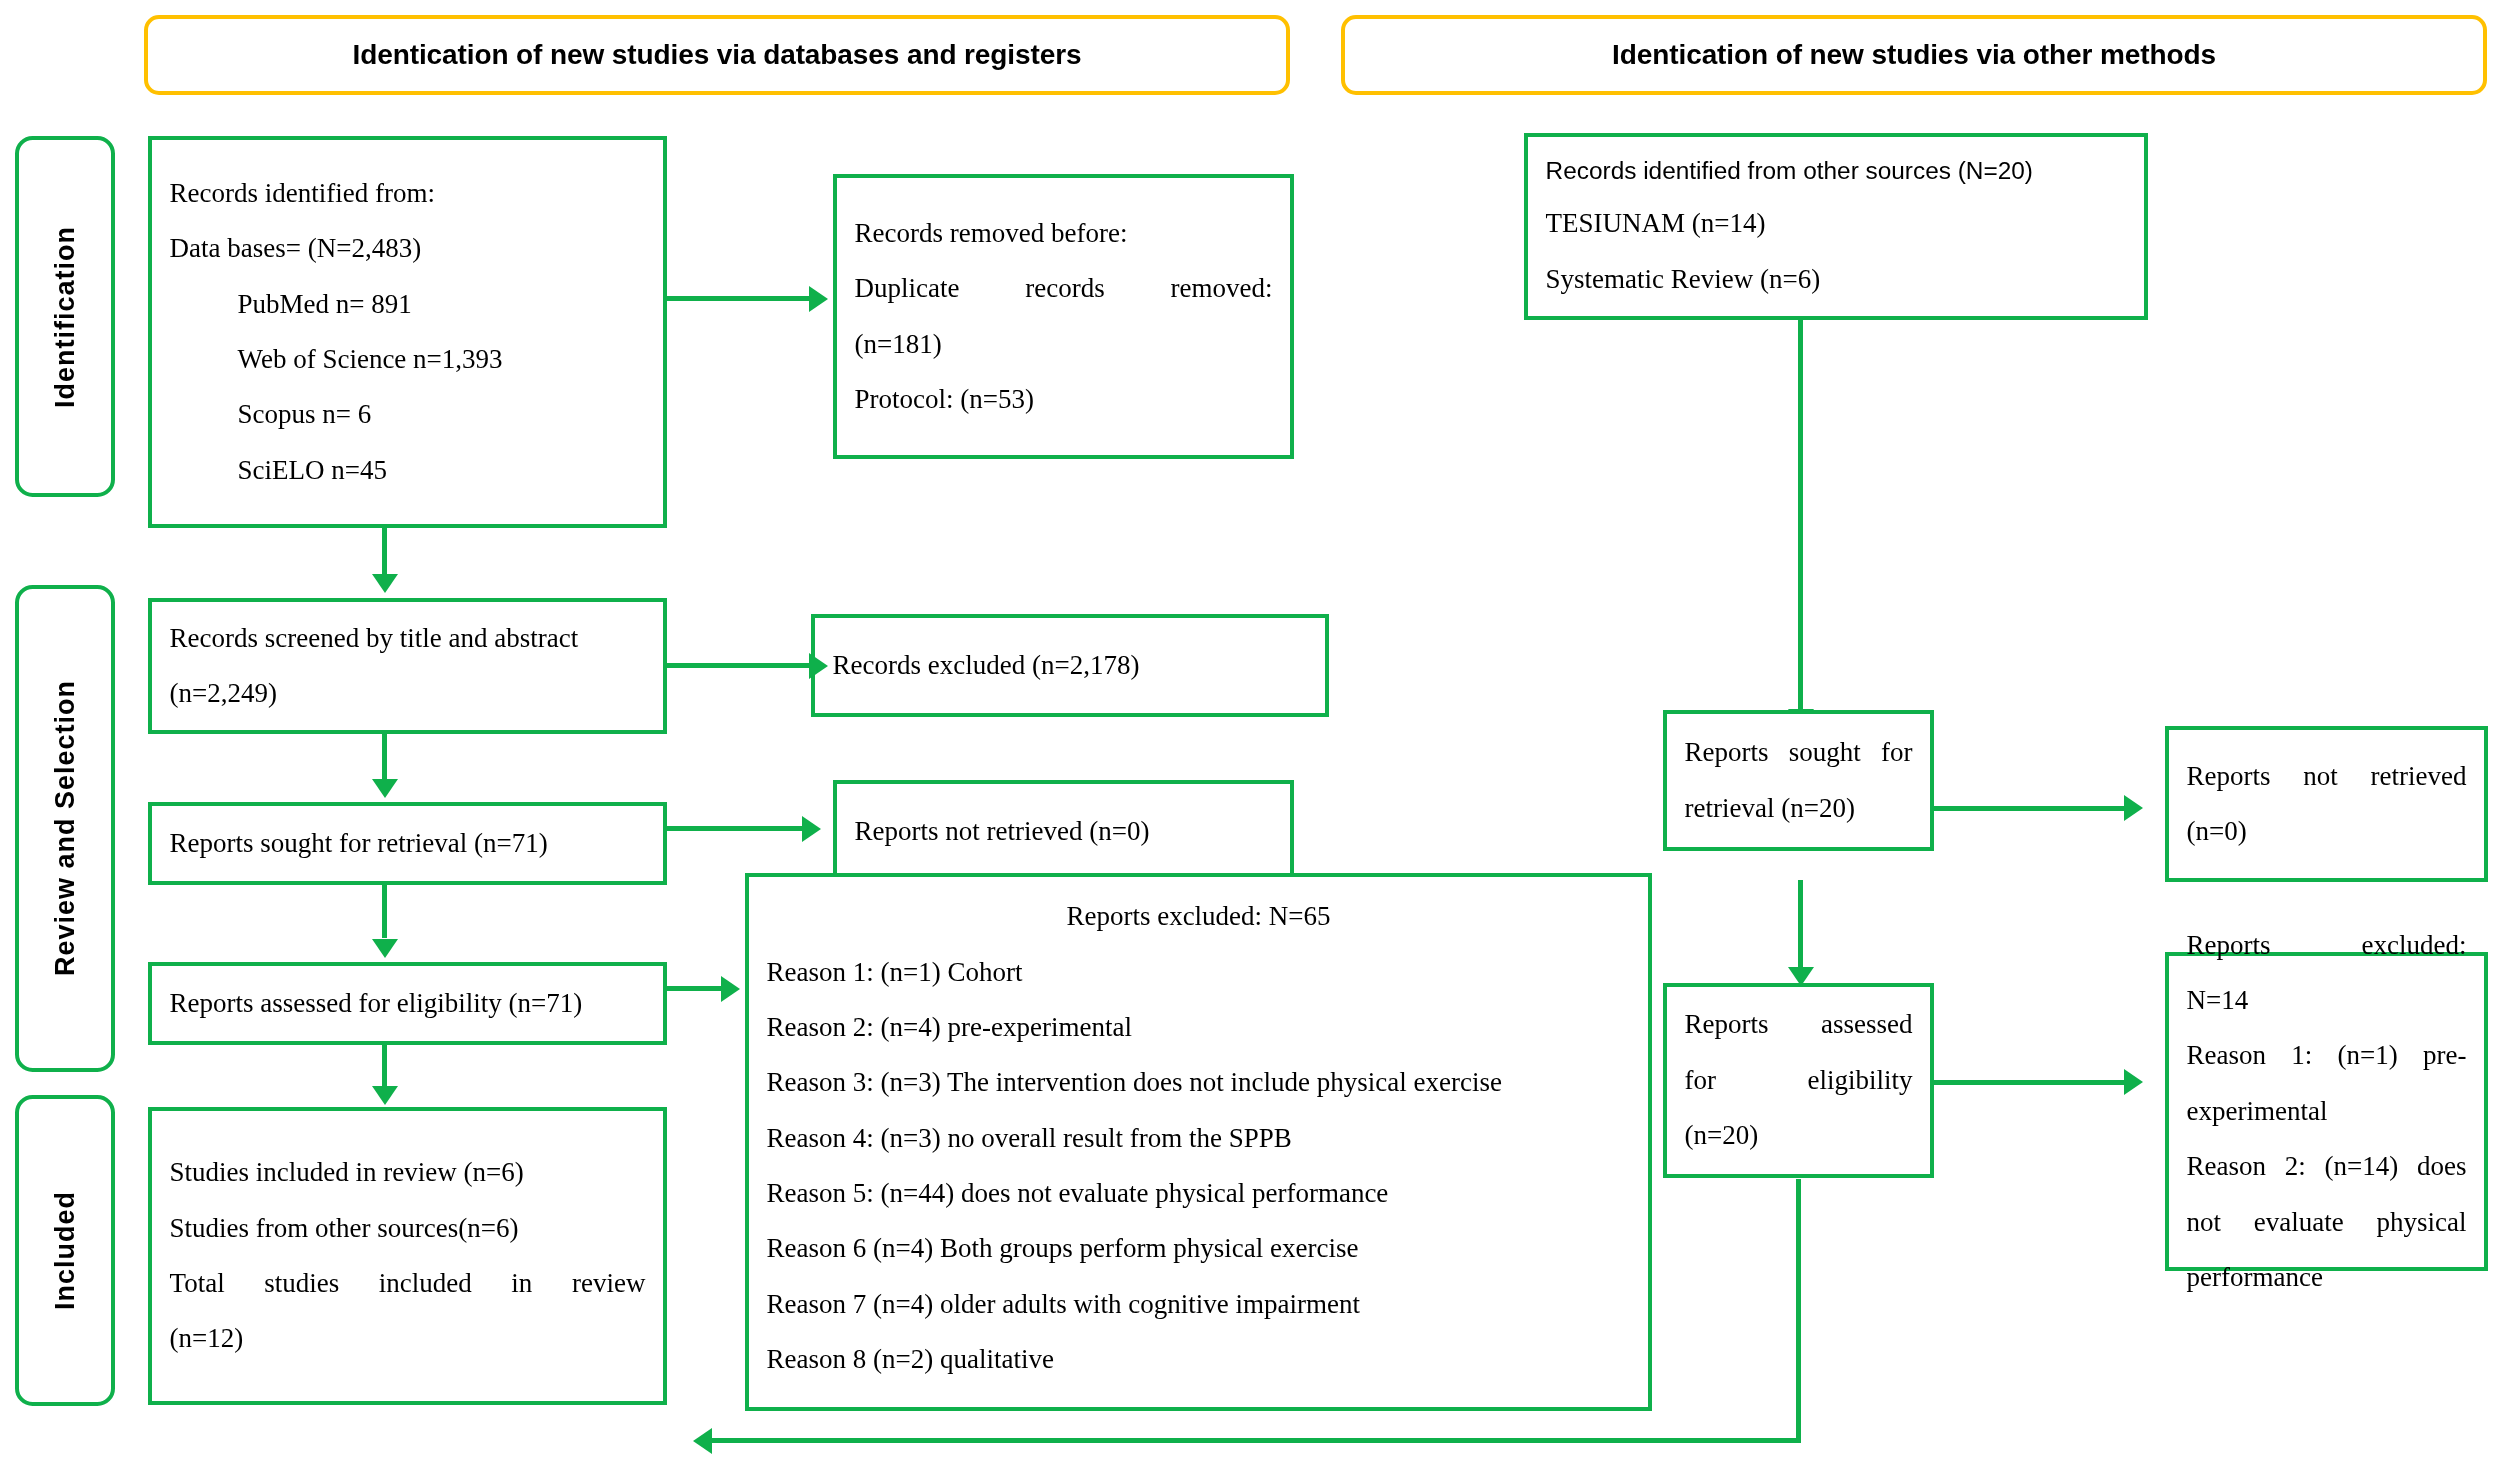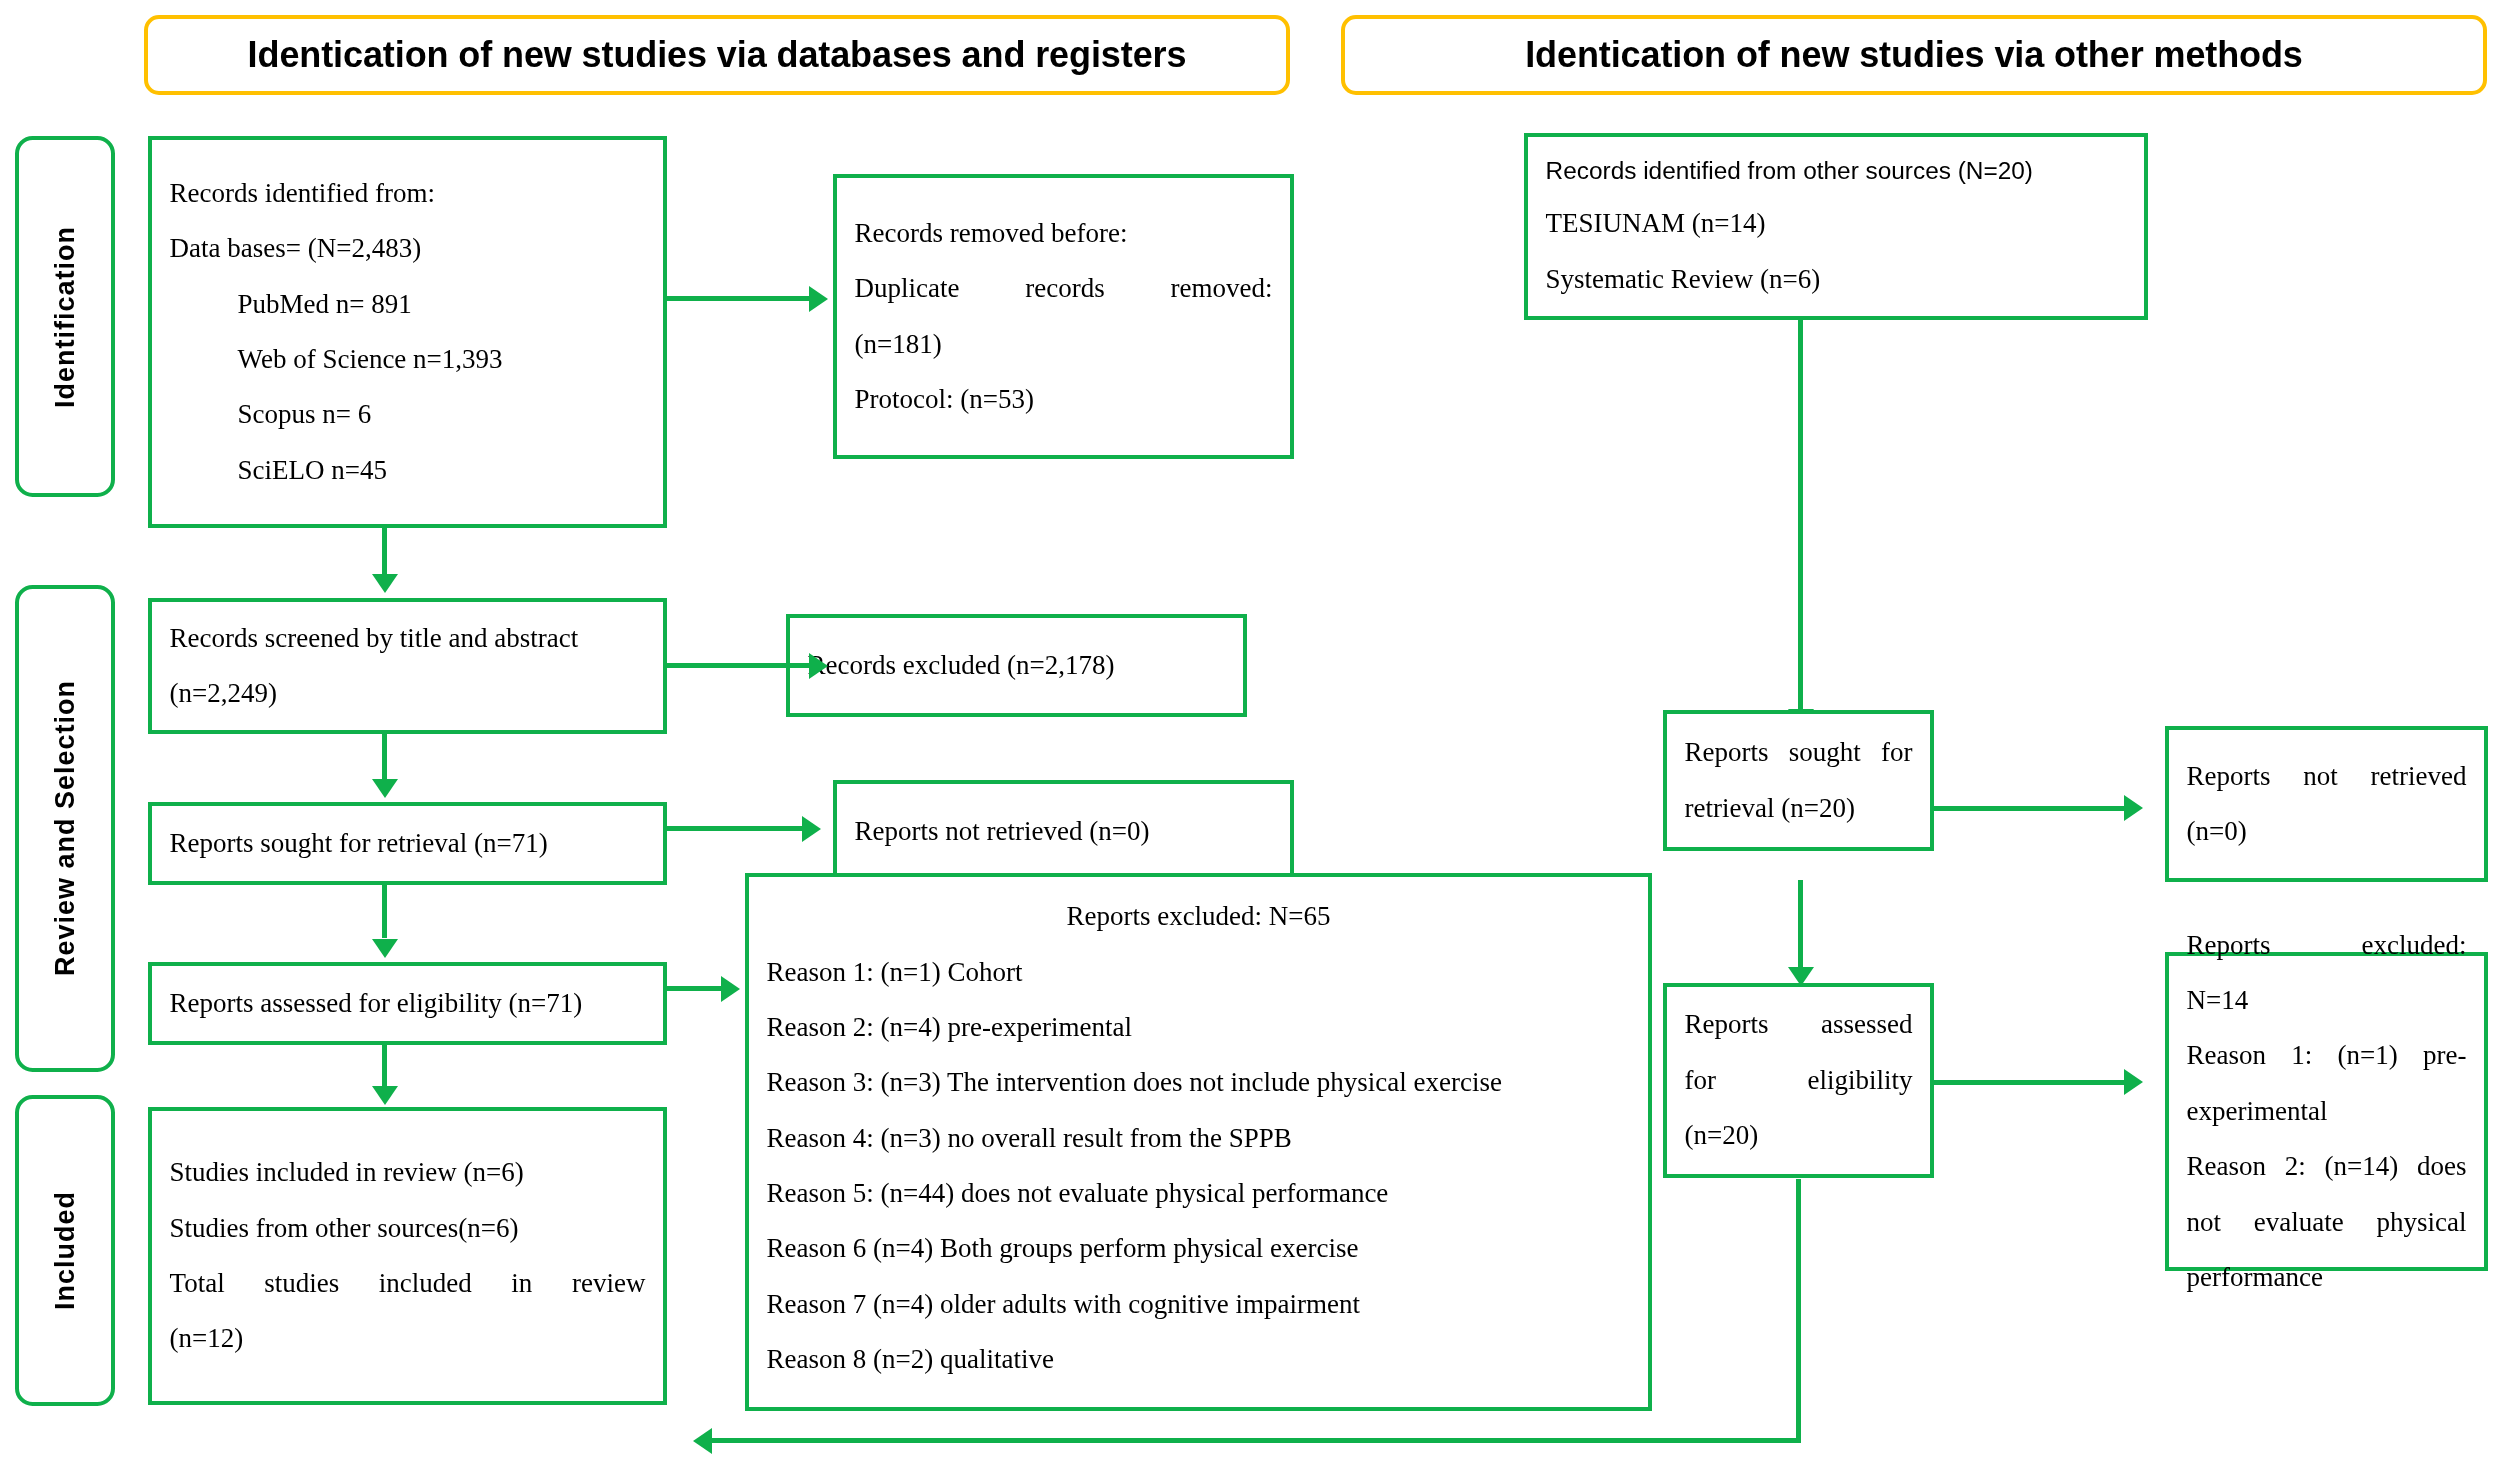--- a/index.html
+++ b/index.html
@@ -36,21 +36,21 @@
   
   .hdr{
     position:absolute;
     box-sizing:border-box;
     border:4.7px solid #FFC000;
     border-radius:15px;
     background:#ffffff;
     display:flex;align-items:center;justify-content:center;
     font-family:"Liberation Sans", sans-serif;
     font-weight:bold;
-    font-size:36px;
+    font-size:28px;
     letter-spacing:-0.1px;
     color:#000;
     text-align:center;
   }
 
   
   .stage{
     position:absolute;
     box-sizing:border-box;
     border:4.7px solid #0fb04b;
@@ -141,21 +141,21 @@
   <div class="ln vline" style="left:382px;top:528px;width:5.4px;height:46px;"></div>
   <div class="arr arr-down" style="left:372px;top:574px;"></div>
 
   <div class="box" style="left:148px;top:598px;width:519px;height:136px;">
     <div class="pad">
       <p>Records screened by title and abstract</p>
       <p>(n=2,249)</p>
     </div>
   </div>
 
-  <div class="box" style="left:786px;top:614px;width:461px;height:103px;">
+  <div class="box" style="left:811px;top:614px;width:518px;height:103px;">
     <div class="pad">
       <p>Records excluded (n=2,178)</p>
     </div>
   </div>
 
   <div class="ln hline" style="left:667px;top:663px;width:142px;"></div>
   <div class="arr arr-right" style="left:809px;top:653px;"></div>
 
   <div class="ln vline" style="left:382px;top:734px;width:5.4px;height:45px;"></div>
   <div class="arr arr-down" style="left:372px;top:779px;"></div>

